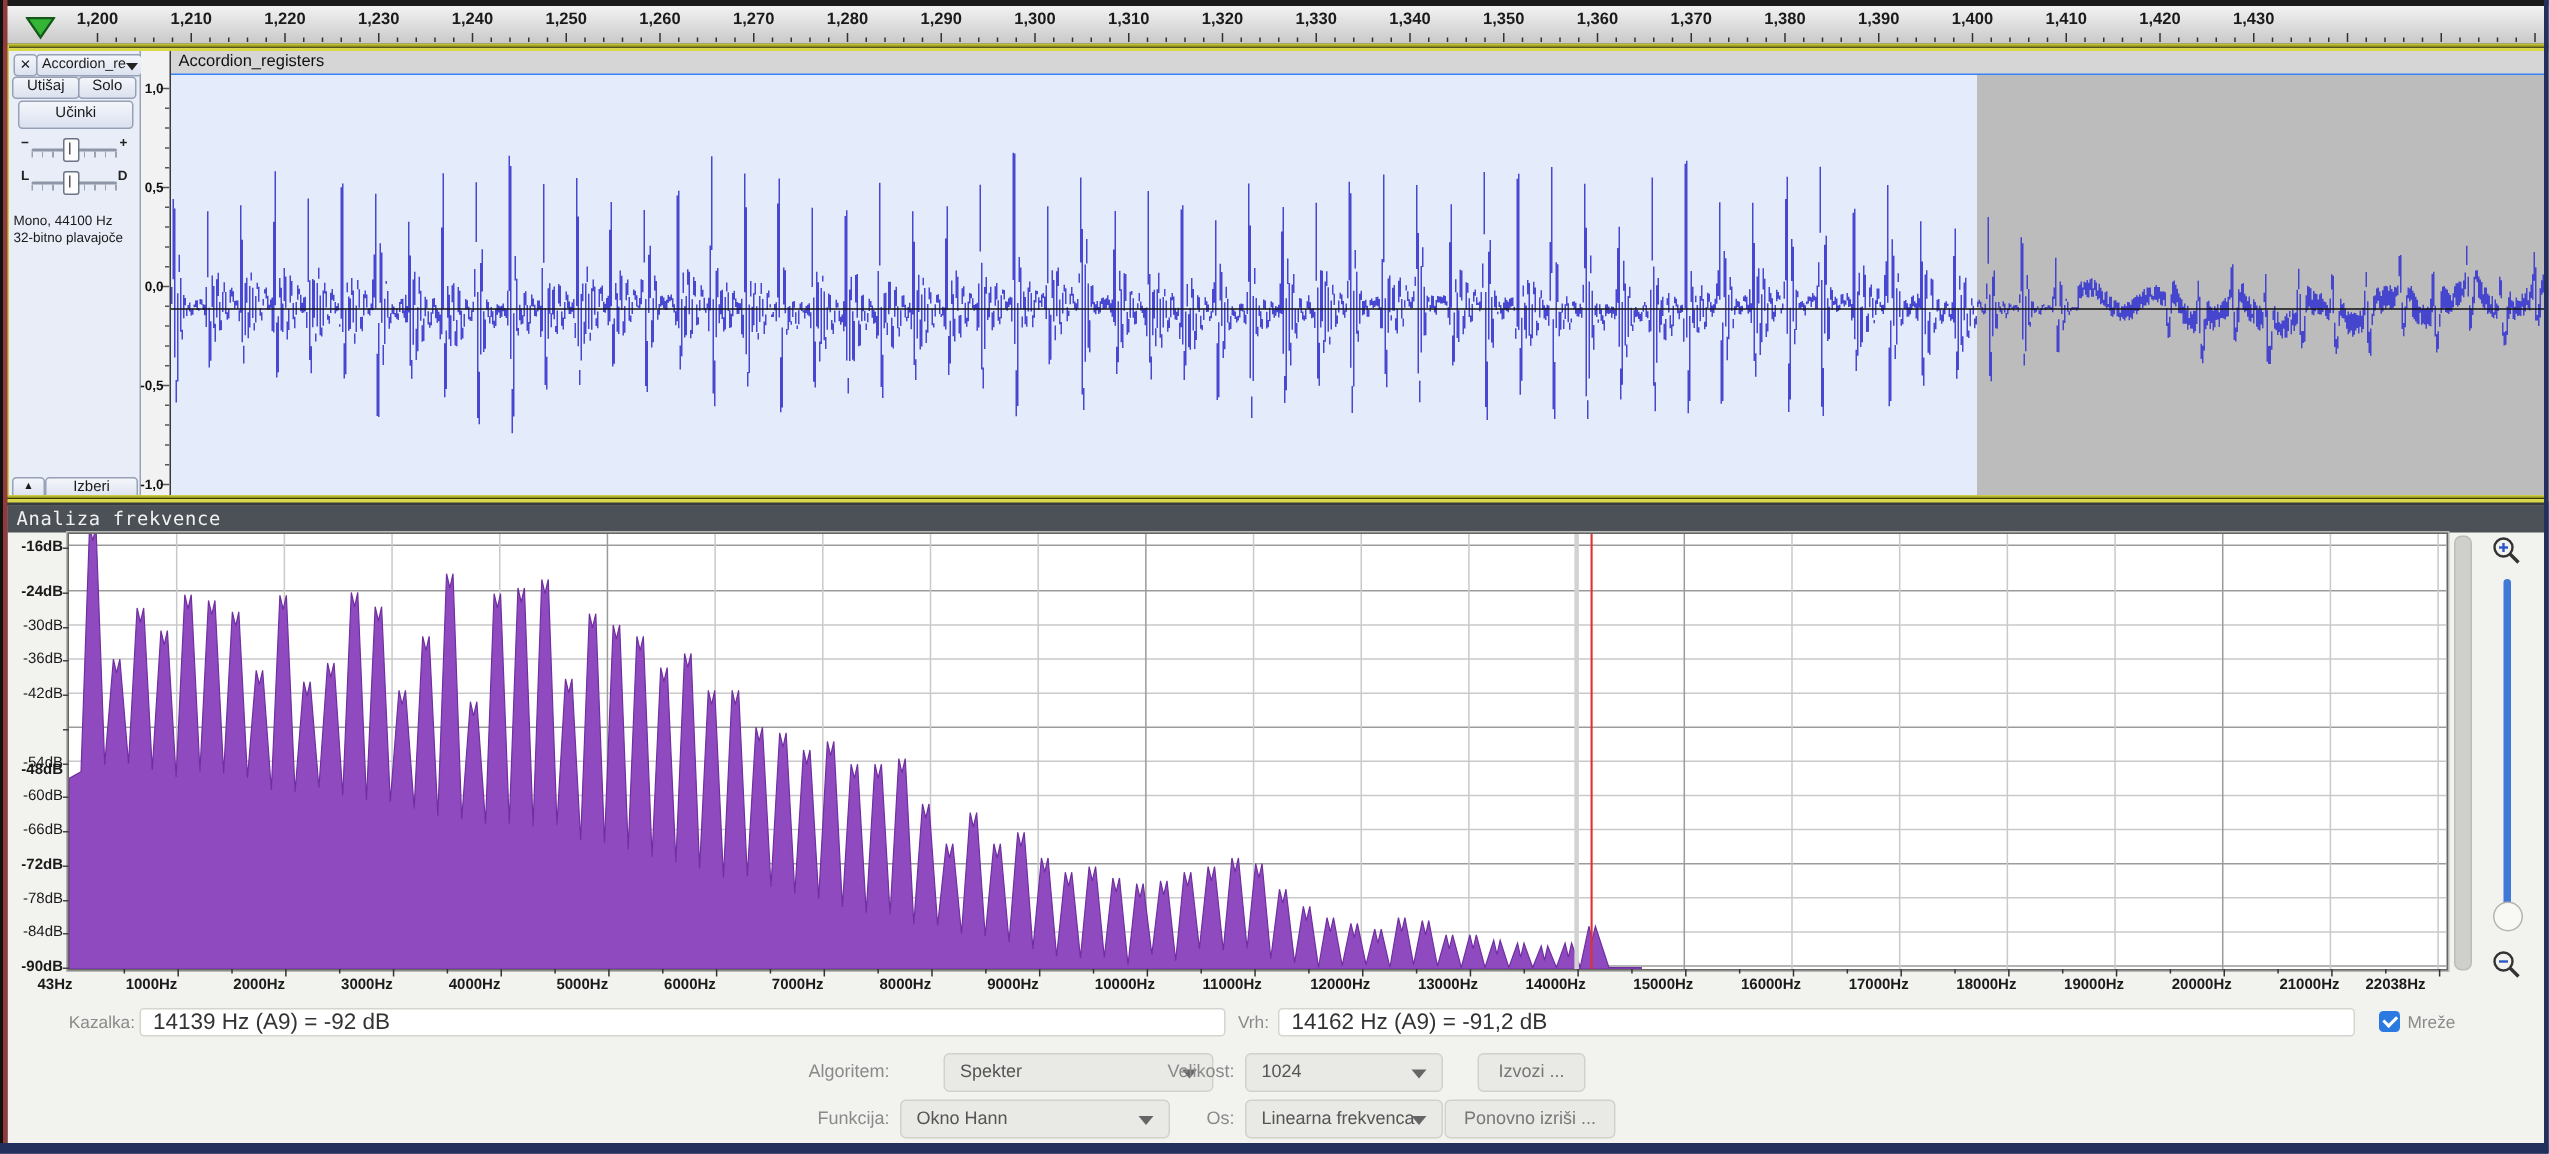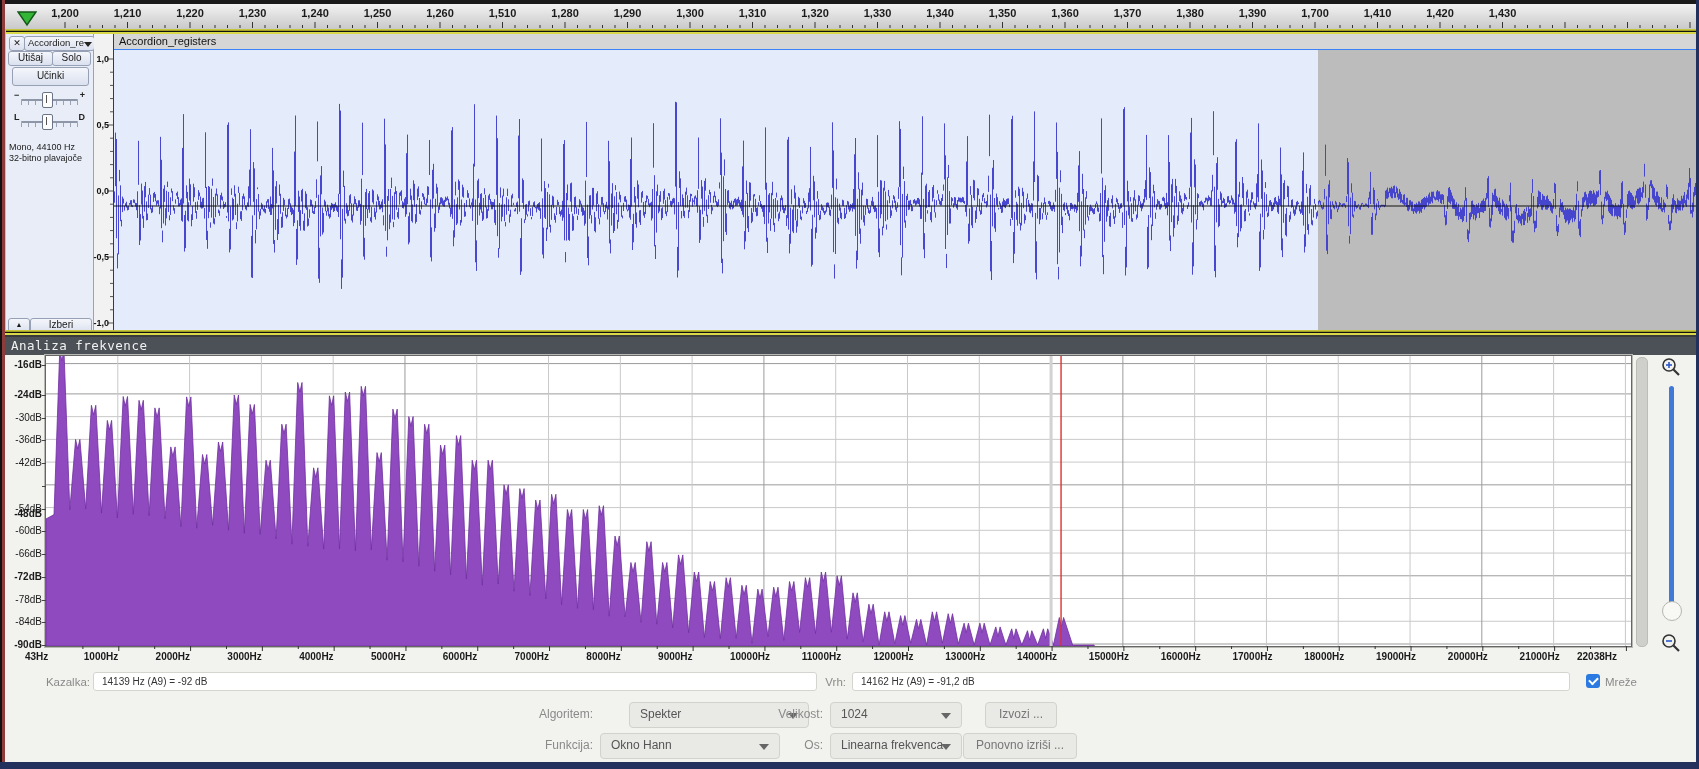--- a/index.html
+++ b/index.html
@@ -67,21 +67,21 @@
   .freq-lab{position:absolute;top:651px;width:70px;text-align:left;font-size:10px;
     font-weight:bold;color:#1a1a1a;z-index:6;}
   .scroll-strip{left:1636px;top:357px;width:10px;height:288px;background:#cfcfcb;
     border:1px solid #bdbdb8;border-radius:5px;z-index:5;}
   .zoom-slider{left:1669px;top:386px;width:5px;height:218px;background:#4079d8;border-radius:3px;z-index:6;}
   .zoom-thumb{left:1662px;top:601px;width:18px;height:18px;background:#f8f8f5;
     border:1px solid #b5b5b0;border-radius:50%;z-index:7;}
   
   .fld-label{position:absolute;font-size:11.5px;color:#8a8a8a;z-index:6;}
   .txt-field{position:absolute;height:17px;background:#fff;border:1px solid #d5d5d0;border-radius:3px;
-    font-family:"Liberation Sans",sans-serif;font-size:10px;color:#333;padding:0 8px;z-index:6;}
+    font-family:"Liberation Sans",sans-serif;font-size:15px;color:#333;padding:0 8px;z-index:6;}
   .checkbox{position:absolute;width:14px;height:14px;background:#2a7ae2;border-radius:3px;z-index:6;}
   .checkbox:after{content:"";position:absolute;left:3px;top:3px;width:7px;height:4px;
     border-left:2px solid #fff;border-bottom:2px solid #fff;transform:rotate(-45deg);}
   .opt-label{position:absolute;font-size:12px;color:#8a8a8a;text-align:right;z-index:6;}
   .dd{position:absolute;height:24px;background:#e9e9e6;border:1px solid #d2d2cc;border-radius:4px;
     font-size:12px;color:#555;line-height:23px;padding-left:10px;z-index:6;}
   .dd .dd-arrow{position:absolute;right:10px;top:10px;width:0;height:0;
     border-left:5px solid transparent;border-right:5px solid transparent;border-top:6px solid #666;}
   .opt-btn{position:absolute;height:24px;background:#e9e9e6;border:1px solid #d2d2cc;border-radius:4px;
     font-size:12px;color:#777;line-height:23px;text-align:center;z-index:6;}
@@ -227,34 +227,34 @@
         <line x1="1690" y1="18" x2="1690" y2="24" stroke="#333" stroke-width="1"></line>
       </svg>
     <div id="rulerLabels">
         <span class="ruler-label" style="left: 43px;">1,200</span>
         <span class="ruler-label" style="left: 105.5px;">1,210</span>
         <span class="ruler-label" style="left: 168px;">1,220</span>
         <span class="ruler-label" style="left: 230.5px;">1,230</span>
         <span class="ruler-label" style="left: 293px;">1,240</span>
         <span class="ruler-label" style="left: 355.5px;">1,250</span>
         <span class="ruler-label" style="left: 418px;">1,260</span>
-        <span class="ruler-label" style="left: 480.5px;">1,510</span>
+        <span class="ruler-label" style="left: 480.5px;">1,270</span>
         <span class="ruler-label" style="left: 543px;">1,280</span>
         <span class="ruler-label" style="left: 605.5px;">1,290</span>
         <span class="ruler-label" style="left: 668px;">1,300</span>
         <span class="ruler-label" style="left: 730.5px;">1,310</span>
         <span class="ruler-label" style="left: 793px;">1,320</span>
         <span class="ruler-label" style="left: 855.5px;">1,330</span>
         <span class="ruler-label" style="left: 918px;">1,340</span>
         <span class="ruler-label" style="left: 980.5px;">1,350</span>
         <span class="ruler-label" style="left: 1043px;">1,360</span>
         <span class="ruler-label" style="left: 1105.5px;">1,370</span>
         <span class="ruler-label" style="left: 1168px;">1,380</span>
         <span class="ruler-label" style="left: 1230.5px;">1,390</span>
-        <span class="ruler-label" style="left: 1293px;">1,700</span>
+        <span class="ruler-label" style="left: 1293px;">1,400</span>
         <span class="ruler-label" style="left: 1355.5px;">1,410</span>
         <span class="ruler-label" style="left: 1418px;">1,420</span>
         <span class="ruler-label" style="left: 1480.5px;">1,430</span>
       </div>
     <svg class="abs" style="left:17px;top:6px;" width="20" height="17">
       <polygon points="1,2 19,2 10,15" fill="#35b535" stroke="#14591a" stroke-width="1.5"></polygon>
     </svg>
   </div>
 
   <div class="abs focus-h" style="top:29px;"></div>

